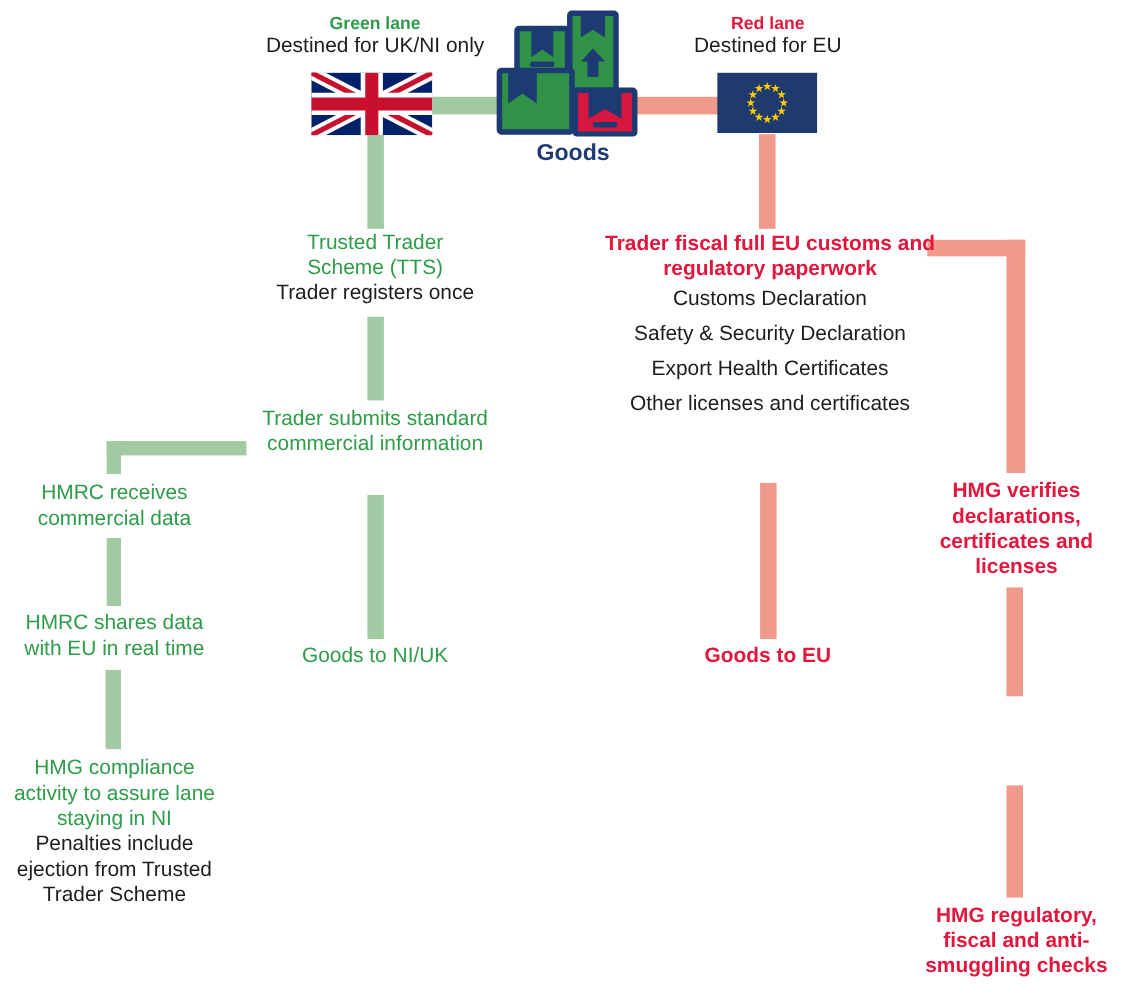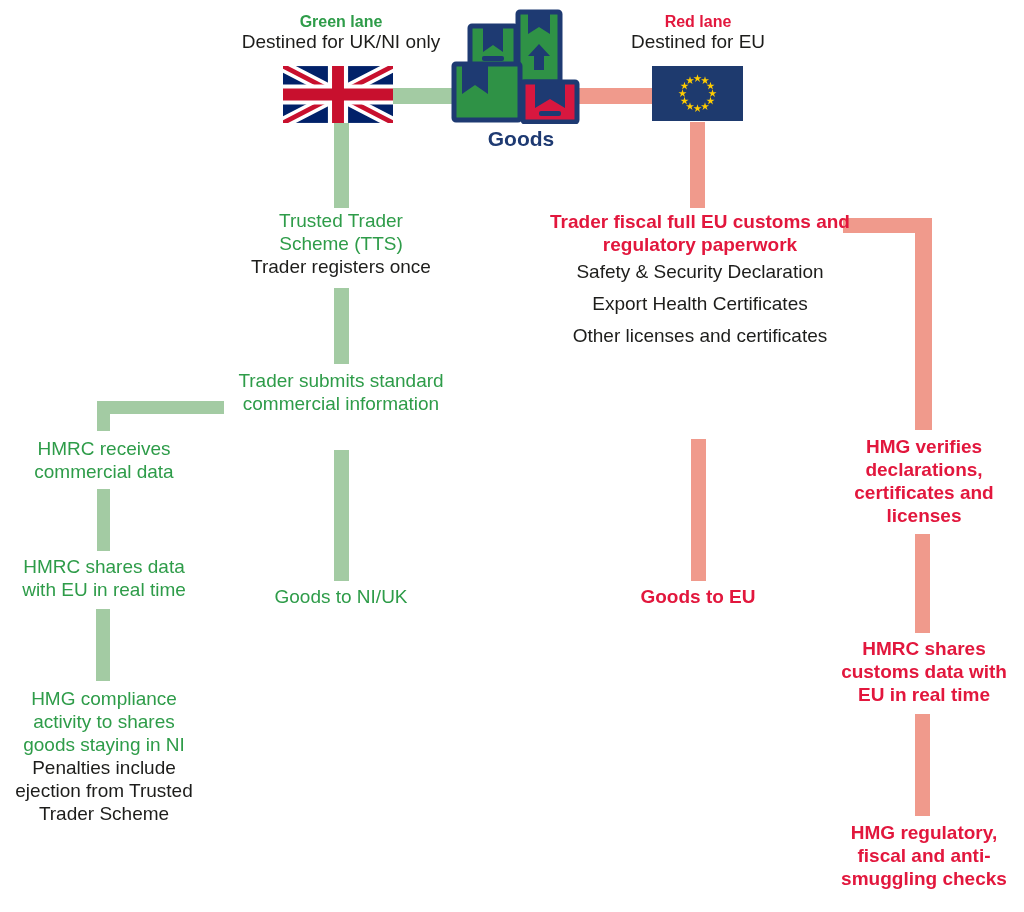--- a/index.html
+++ b/index.html
@@ -119,33 +119,33 @@
 
   <div class="block g-bold" style="left:236px;top:370px;width:210px;">Trader submits standard commercial information</div>
 
   <div class="block g-bold nowrap" style="left:241px;top:586px;width:200px;">Goods to NI/UK</div>
 
   <div class="block g-bold" style="left:14px;top:438px;width:180px;">HMRC receives commercial data</div>
 
   <div class="block g-bold" style="left:4px;top:556px;width:200px;">HMRC shares data with EU in real time</div>
 
   <div class="block" style="left:4px;top:688px;width:200px;">
-    <div class="g-bold" style="max-width:190px;margin:0 auto;">HMG compliance activity to shares goods staying in NI</div>
+    <div class="g-bold" style="max-width:190px;margin:0 auto;">HMG compliance activity to assure lane staying in NI</div>
     <div class="black" style="max-width:200px;margin:0 auto;">Penalties include ejection from Trusted Trader Scheme</div>
   </div>
 
   <div class="block r-bold" style="left:545px;top:211px;width:310px;">Trader fiscal full EU customs and regulatory paperwork</div>
 
   <div class="block black" style="left:558px;top:261px;width:284px;">
+    <div class="doc-item">Customs Declaration</div>
     <div class="doc-item">Safety &amp; Security Declaration</div>
     <div class="doc-item">Export Health Certificates</div>
     <div class="doc-item">Other licenses and certificates</div>
   </div>
 
   <div class="block r-bold nowrap" style="left:618px;top:586px;width:160px;">Goods to EU</div>
 
   <div class="block r-bold" style="left:844px;top:436px;width:160px;">HMG verifies declarations, certificates and licenses</div>
 
-  <div class="block r-bold" style="left:832px;top:638px;width:184px;">HMRC shares customs data with EU in real time</div>
 
   <div class="block r-bold" style="left:829px;top:822px;width:190px;">HMG regulatory, fiscal and anti-smuggling checks</div>
 
 </div>
 
 </body></html>

